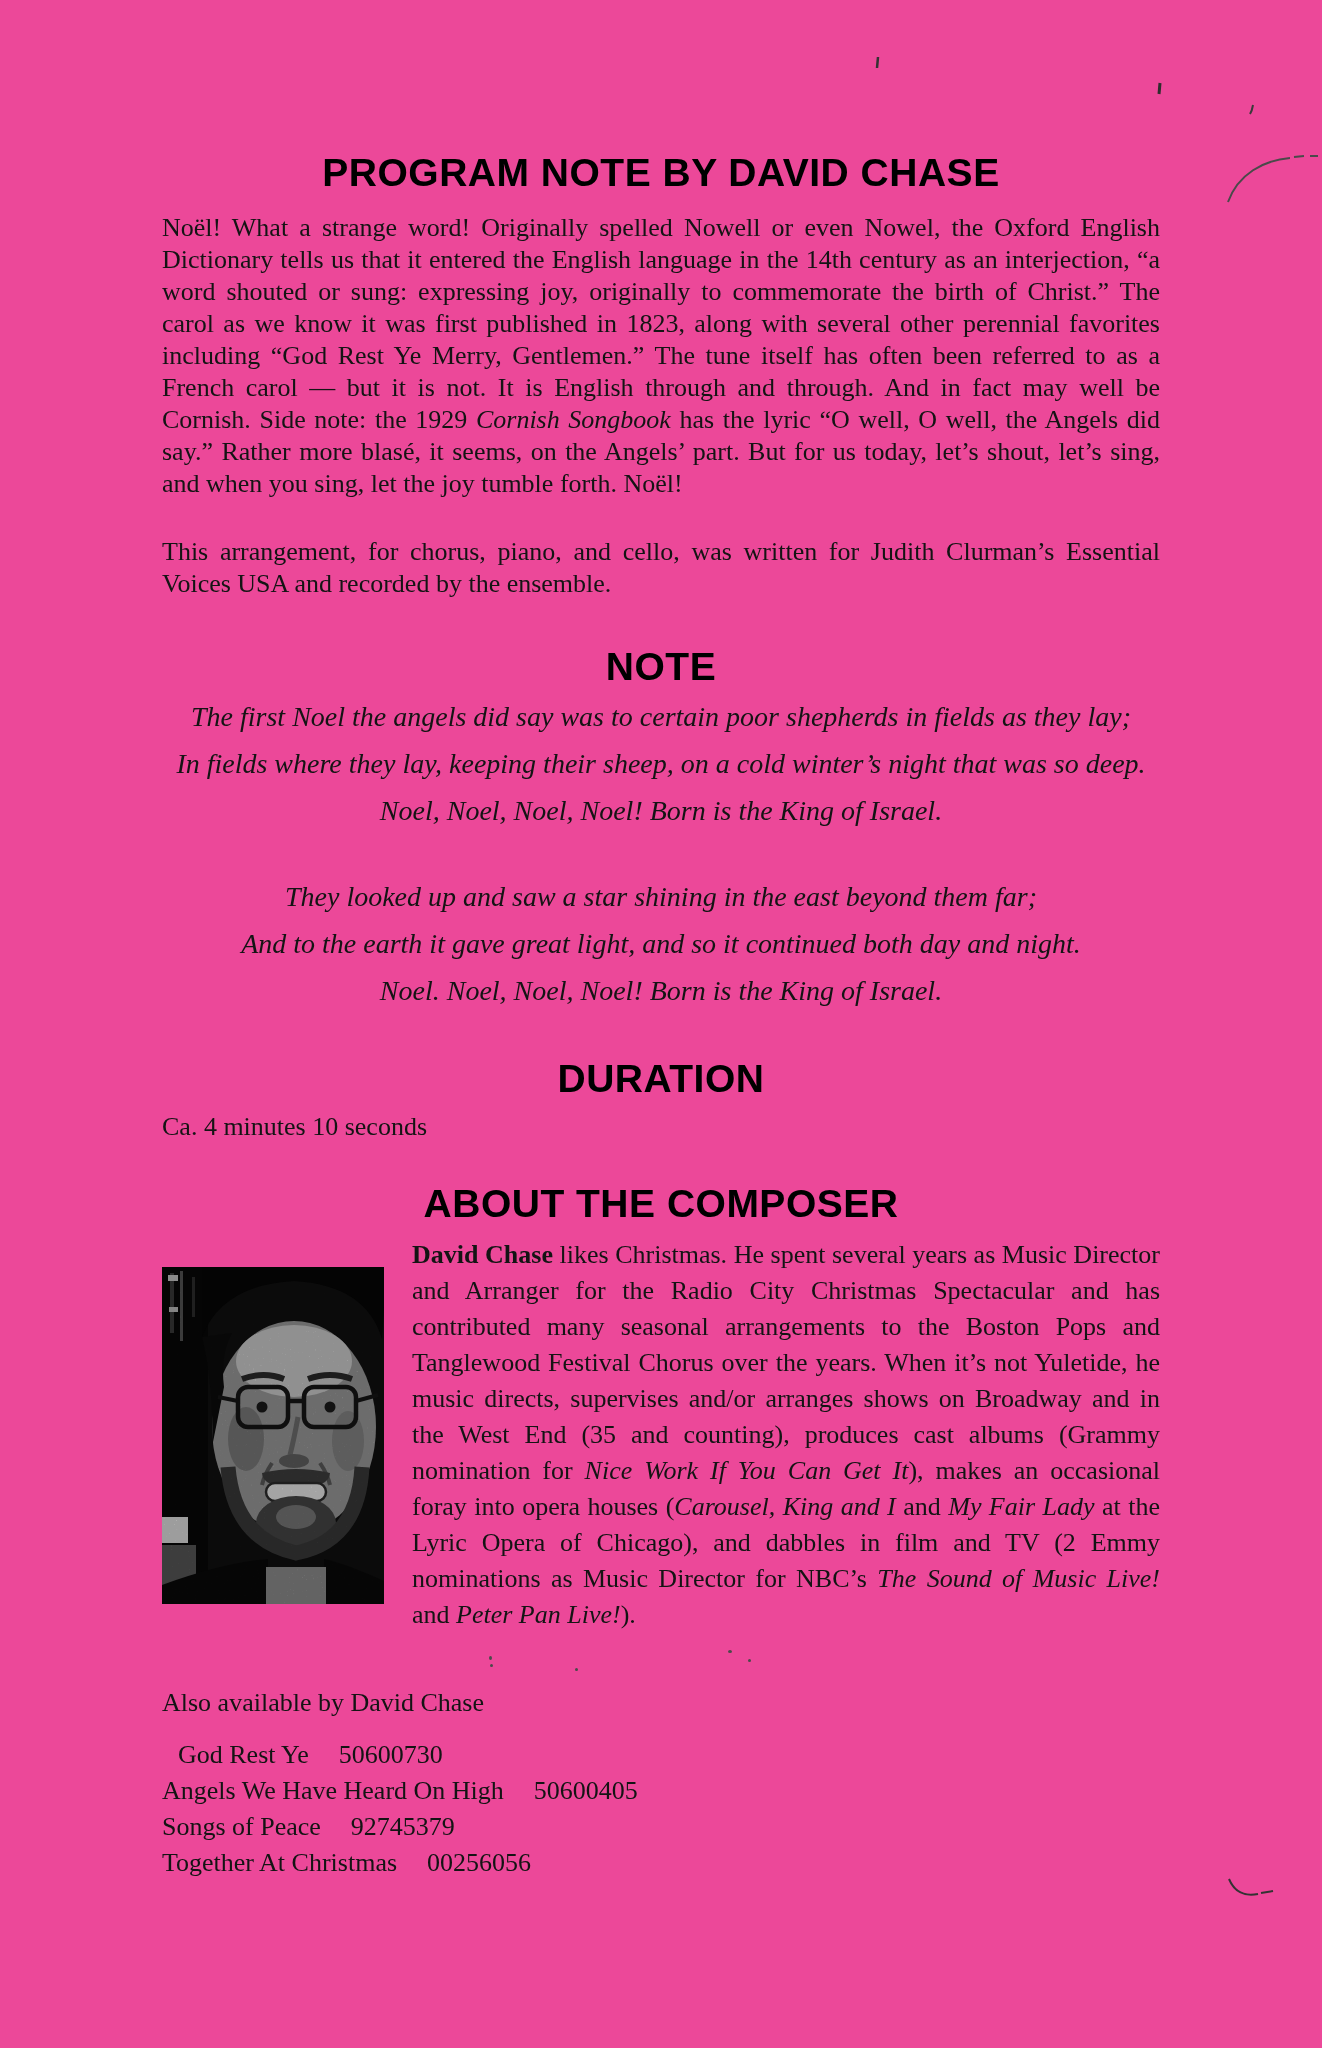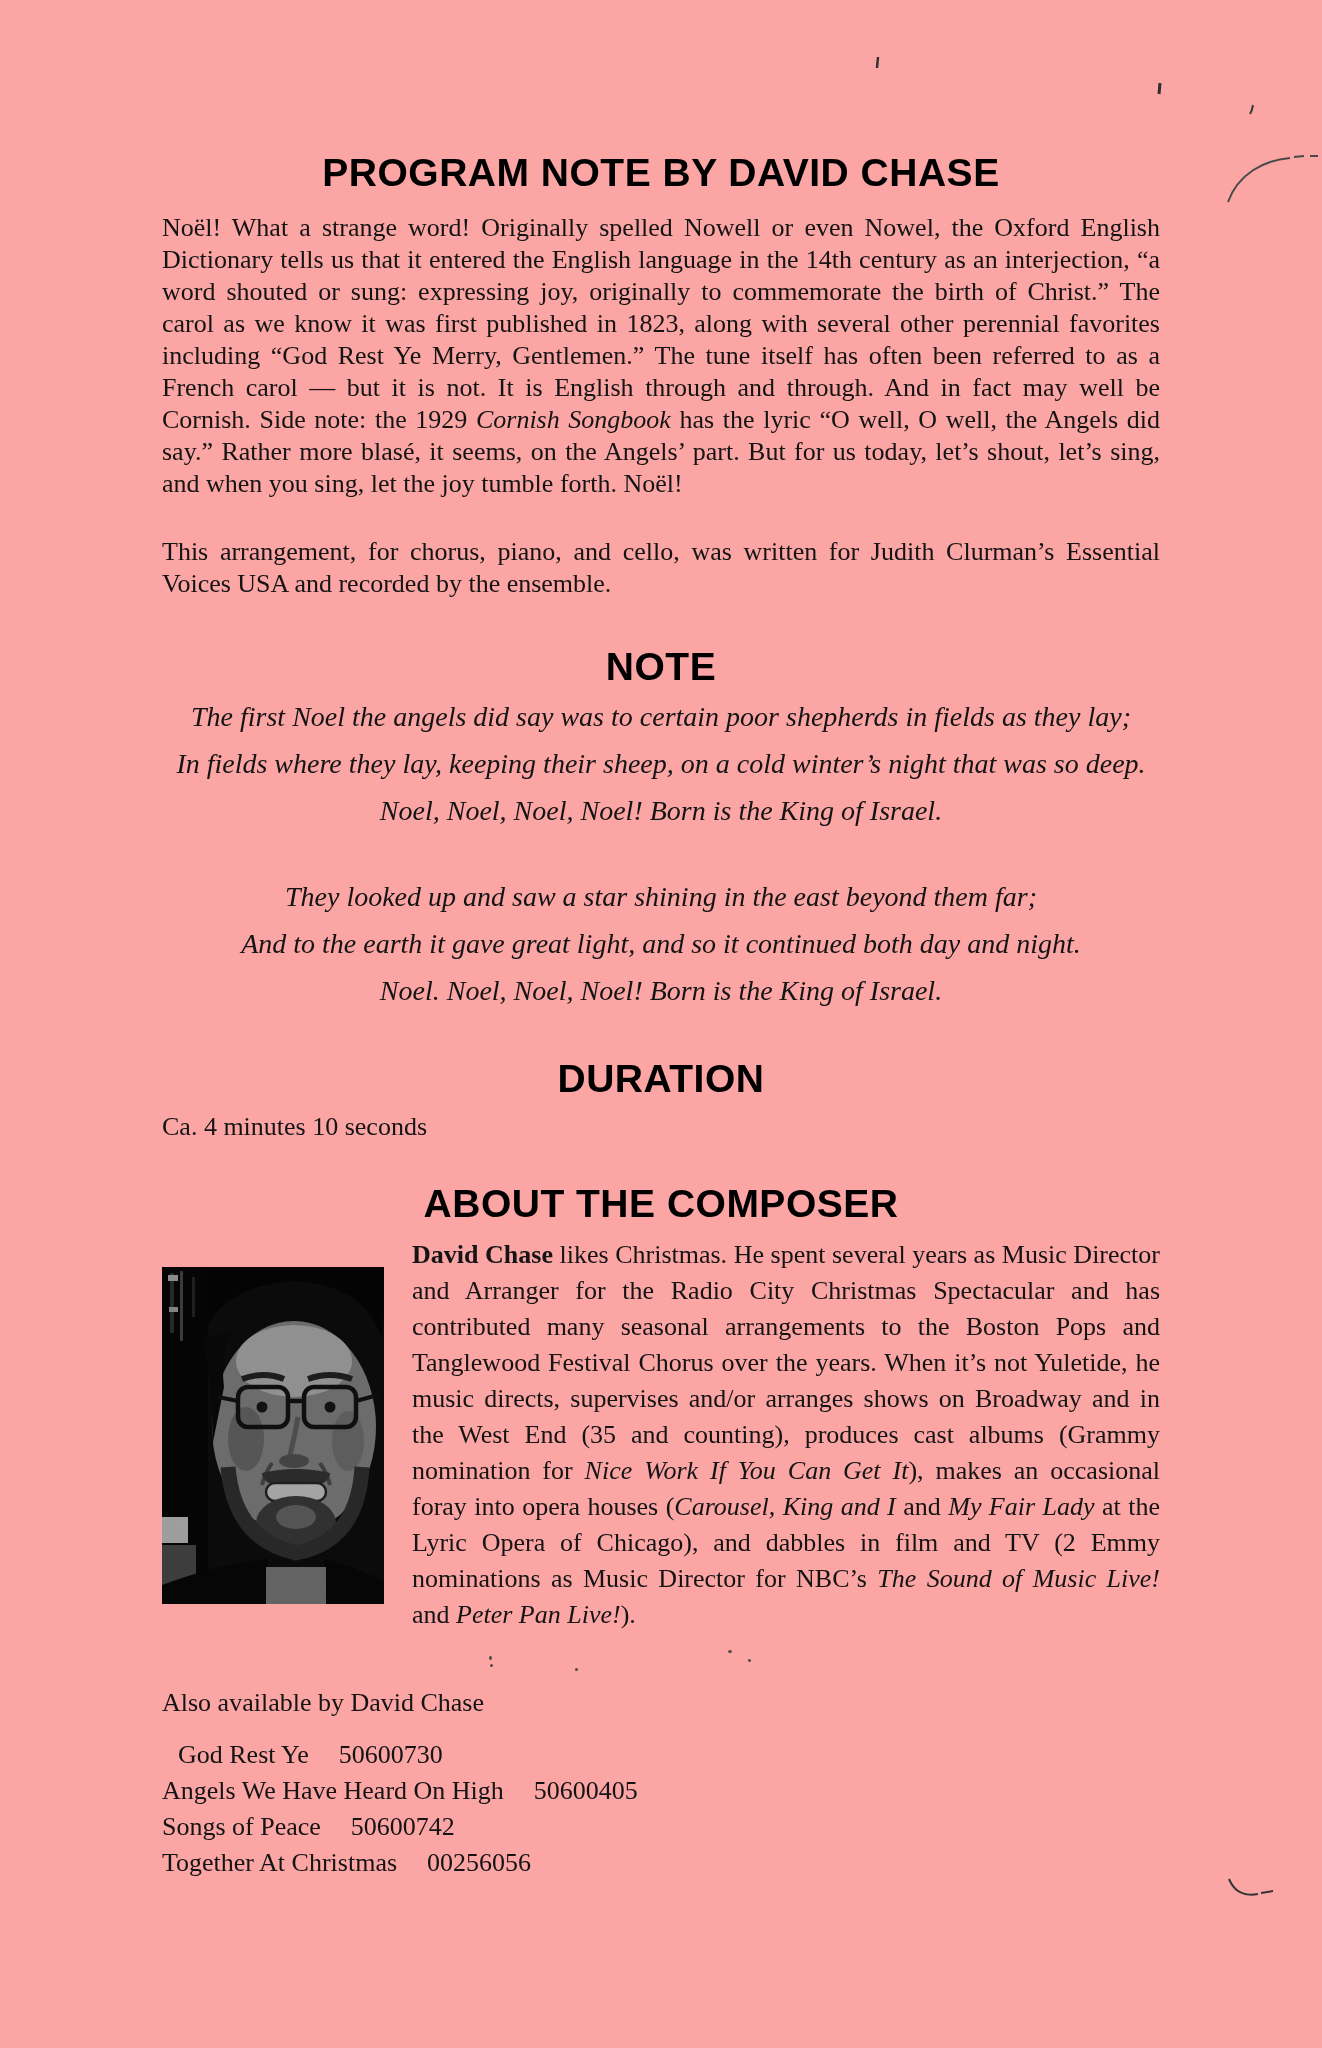--- a/index.html
+++ b/index.html
@@ -1,19 +1,19 @@
 <!DOCTYPE html>
 <html><head>
 <meta charset="utf-8">
 <style>
   html,body{margin:0;padding:0;background:#e8e8e8;}
   .page{
     position:relative;
     width:1322px;height:2048px;
-    background:#fca5a5;
+    background:#ec4899;
     overflow:hidden;
     font-family:"Liberation Serif", serif;
     color:#161616;
   }
   .abs{position:absolute;}
   .heading{
     font-family:"Liberation Sans", sans-serif;
     font-weight:bold;
     font-size:39px;
     color:#000;
@@ -173,21 +173,21 @@
 
   <div class="abs also-heading" style="top:1688px;">Also available by David Chase</div>
 
   <div class="abs catalog-row" style="top:1740px;margin-left:16px;">
     <span>God Rest Ye</span><span class="catalog-number">50600730</span>
   </div>
   <div class="abs catalog-row" style="top:1776px;">
     <span>Angels We Have Heard On High</span><span class="catalog-number">50600405</span>
   </div>
   <div class="abs catalog-row" style="top:1812px;">
-    <span>Songs of Peace</span><span class="catalog-number">50600742</span>
+    <span>Songs of Peace</span><span class="catalog-number">92745379</span>
   </div>
   <div class="abs catalog-row" style="top:1848px;">
     <span>Together At Christmas</span><span class="catalog-number">00256056</span>
   </div>
 
   <div class="abs scan-mark" style="left:874px;top:56px;">
     <svg width="8" height="14">
         <path d="M4,1 L3,12" stroke="#333" stroke-width="2.5" fill="none"></path>
       </svg>
   </div>

